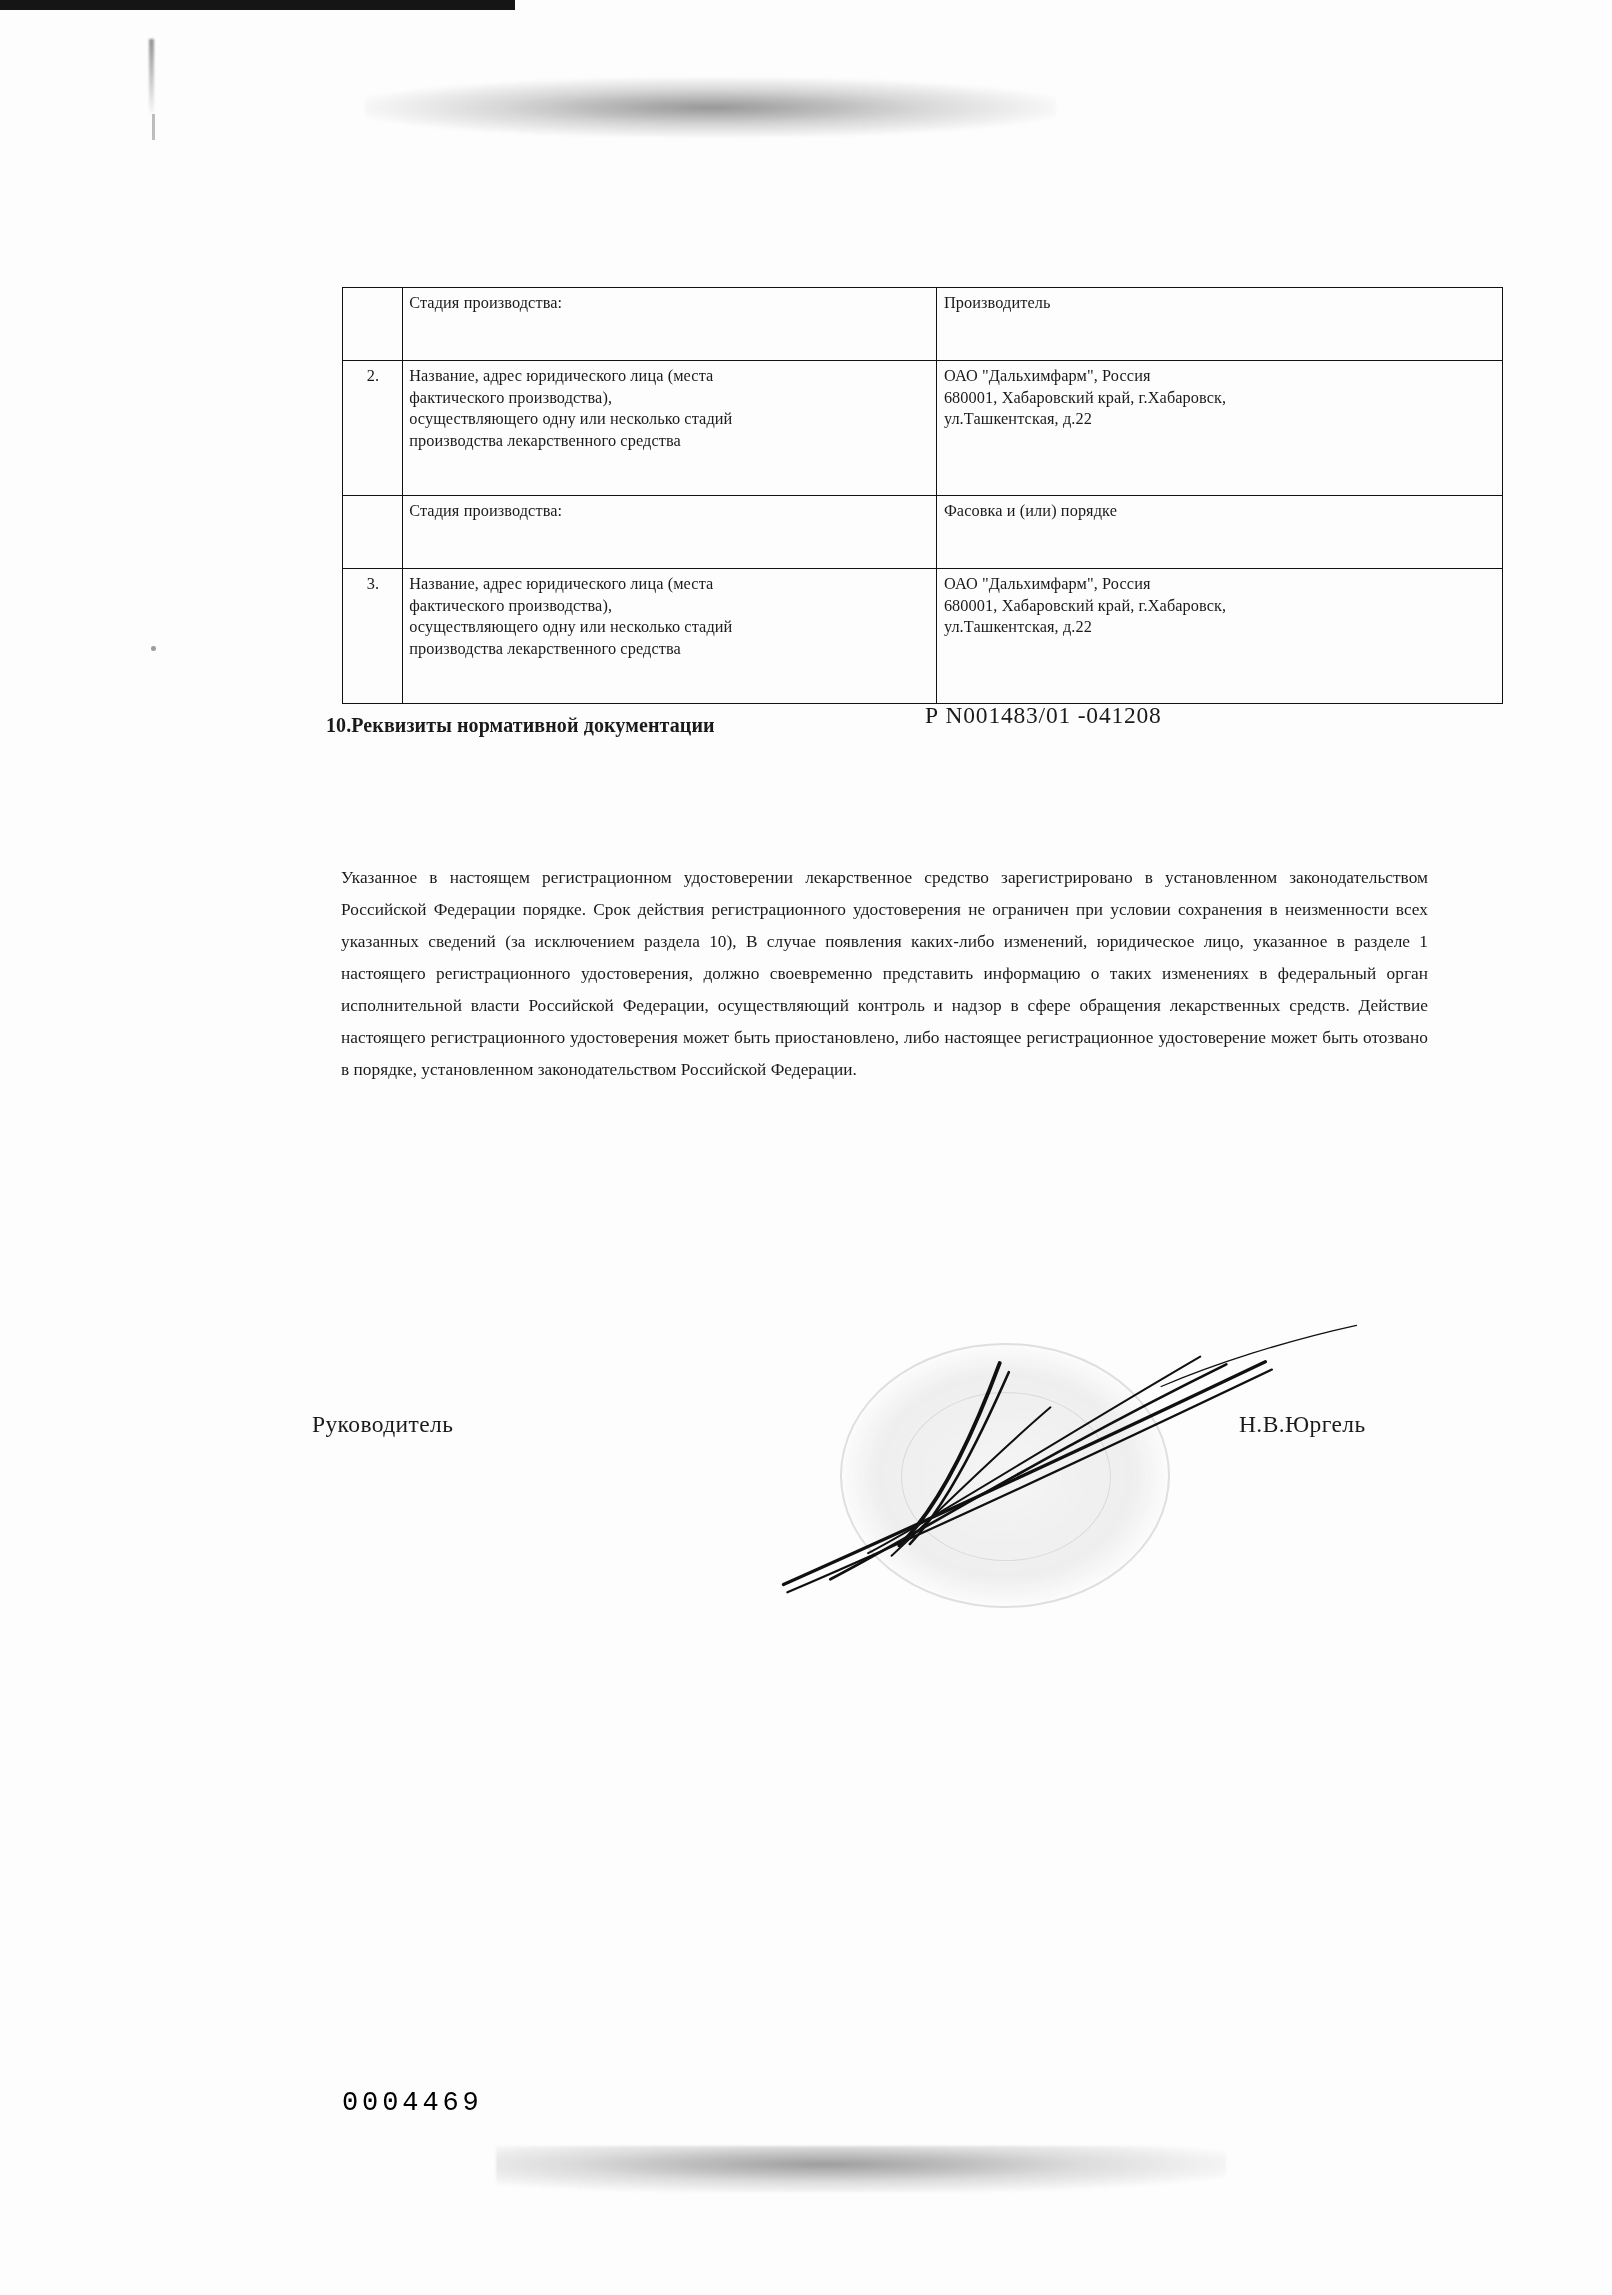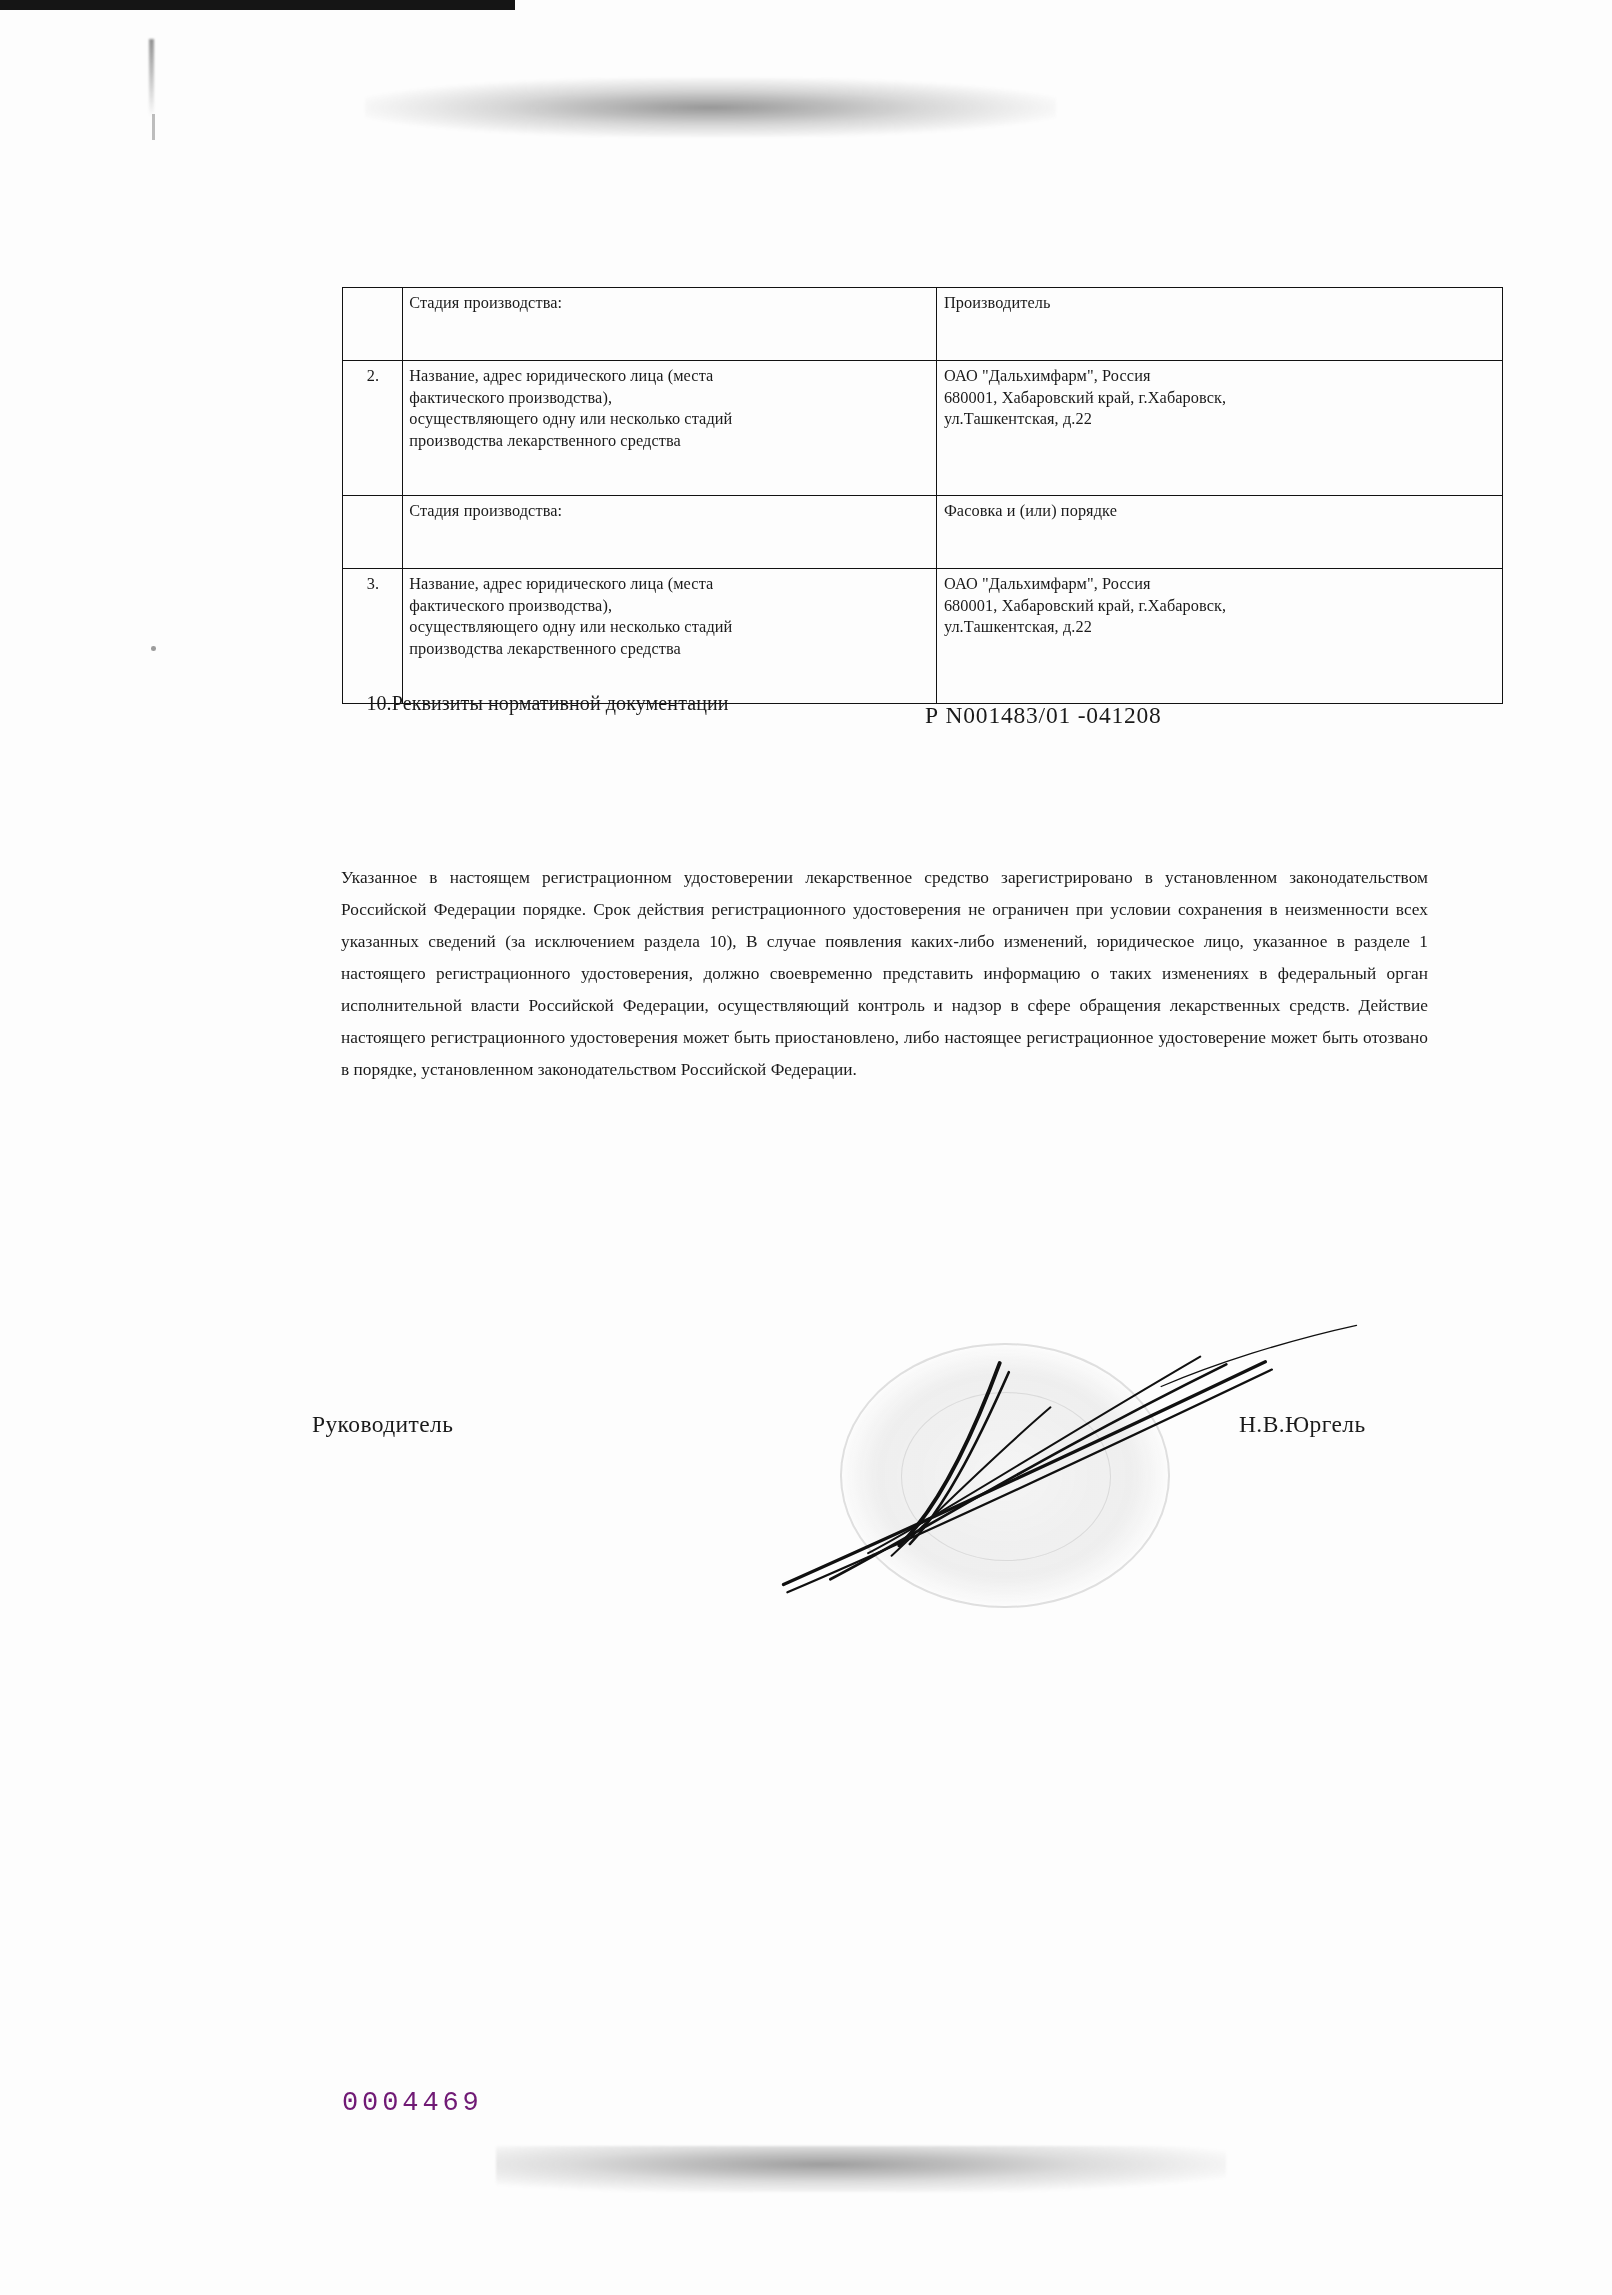--- a/index.html
+++ b/index.html
@@ -95,27 +95,26 @@
 
   .row-stage td { height: 63px; }
   .row-entity td { height: 125px; }
 
   .cell-line { display: block; }
 
   
   .section-head {
     position: absolute;
     left: 326px;
-    top: 689px;
+    top: 711px;
     width: 443px;
-    font-weight: normal;
+    font-weight: bold;
     font-size: 20px;
     line-height: 1.42;
     letter-spacing: 0.1px;
-    text-align: center;
   }
   .reg-number {
     position: absolute;
     left: 925px;
     top: 702px;
     font-size: 23.5px;
     letter-spacing: 0.8px;
     white-space: nowrap;
   }
 
@@ -187,21 +186,21 @@
   }
 
   
   .serial {
     position: absolute;
     left: 342px;
     top: 2088px;
     font-family: "Liberation Mono", "DejaVu Sans Mono", monospace;
     font-size: 27px;
     letter-spacing: 3.9px;
-    color: #701a75;
+    color: #000000;
   }
 </style>
 </head>
 <body>
 
 <div class="page">
 
   <div class="scan-bar-top"></div>
   <div class="scan-smudge-top"></div>
   <div class="scan-speck-left"></div>

